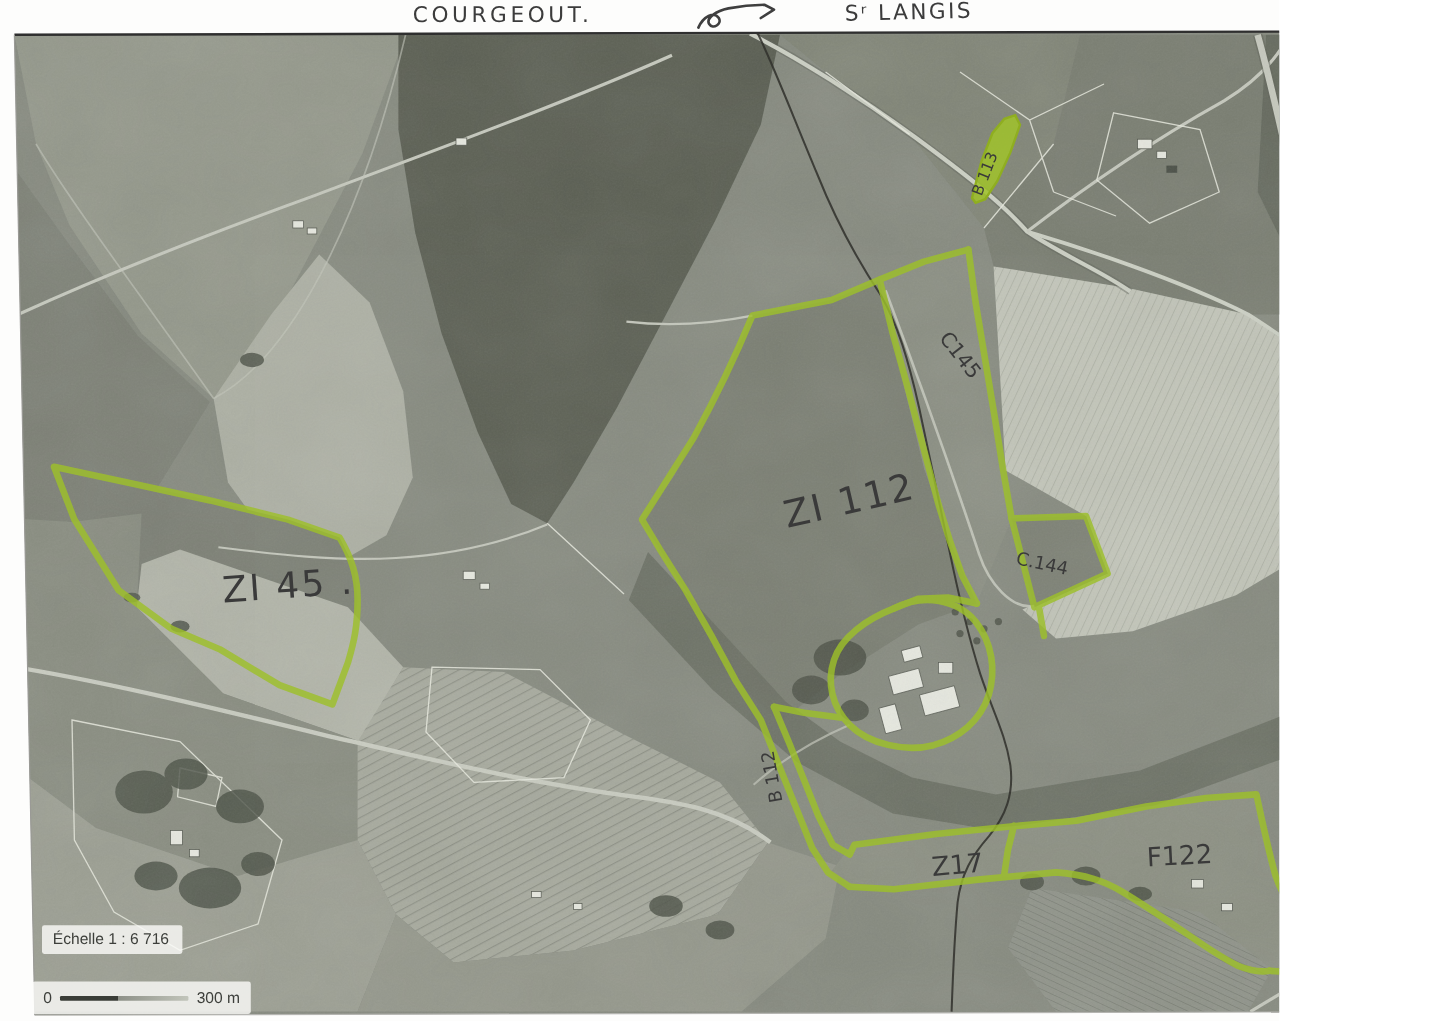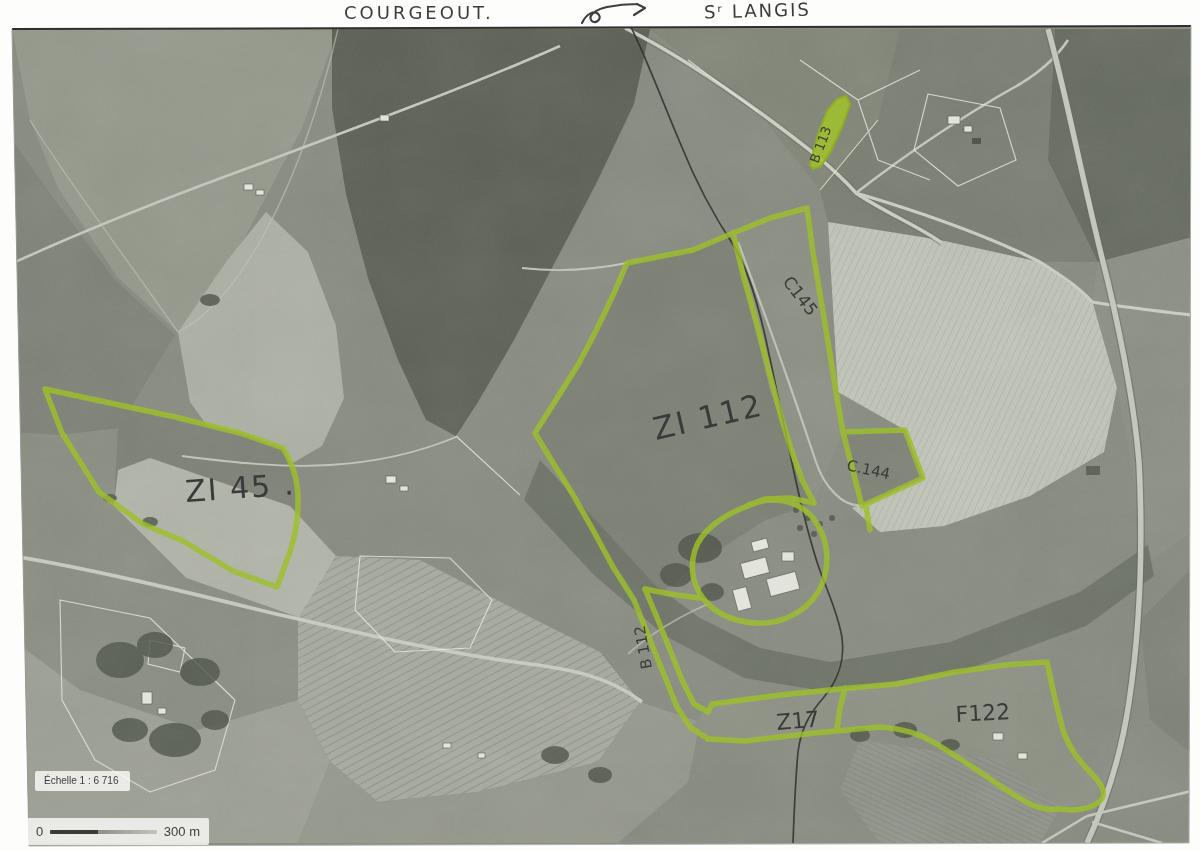--- a/index.html
+++ b/index.html
@@ -1,26 +1,26 @@
 <!DOCTYPE html>
 <html><head>
 <meta charset="utf-8">
 <style>
   html,body{margin:0;padding:0;background:#ffffff;}
-  #page{position:relative;width:1200px;height:851px;background:#fdfdfc;overflow:hidden;
-        font-family:"Liberation Sans",sans-serif;}
+  #page{position:relative;width:1026px;height:851px;background:#fdfdfc;overflow:hidden;
+        font-family:"Liberation Sans",sans-serif;padding-left:40px;}
   .hand{font-family:"DejaVu Sans",sans-serif;color:#3c3c3c;}
   #title-left{position:absolute;left:344px;top:2px;font-size:18px;letter-spacing:3px;
 ary      transform:rotate(-1deg);white-space:nowrap;}
   #title-right{position:absolute;left:704px;top:0px;font-size:18px;letter-spacing:2px;
       transform:rotate(-1.5deg);white-space:nowrap;}
   #arrow-doodle{position:absolute;left:576px;top:2px;}
   #map-svg{position:absolute;left:0;top:0;}
   #echelle-box{position:absolute;left:35px;top:771px;padding:4px 11px 5px 9px;
-      background:rgba(252,252,250,0.8);border-radius:2px;color:#3d3f3b;font-size:10px;}
+      background:rgba(252,252,250,0.8);border-radius:2px;color:#3d3f3b;font-size:13px;}
   #scalebar-box{position:absolute;left:27px;top:818px;width:164px;height:27px;
       background:rgba(252,252,250,0.8);border-radius:2px;display:flex;align-items:center;
       padding:0 9px;gap:7px;color:#3d3f3b;font-size:13px;}
   #scalebar-line{flex:1;height:4px;border-radius:1px;
       background:linear-gradient(to right,#3a3d37 0%,#3a3d37 45%,#8d9087 45%,#c2c5bb 100%);}
   svg text.hand{fill:#3a3a3a;font-family:"DejaVu Sans",sans-serif;}
 </style>
 </head>
 <body>
 

